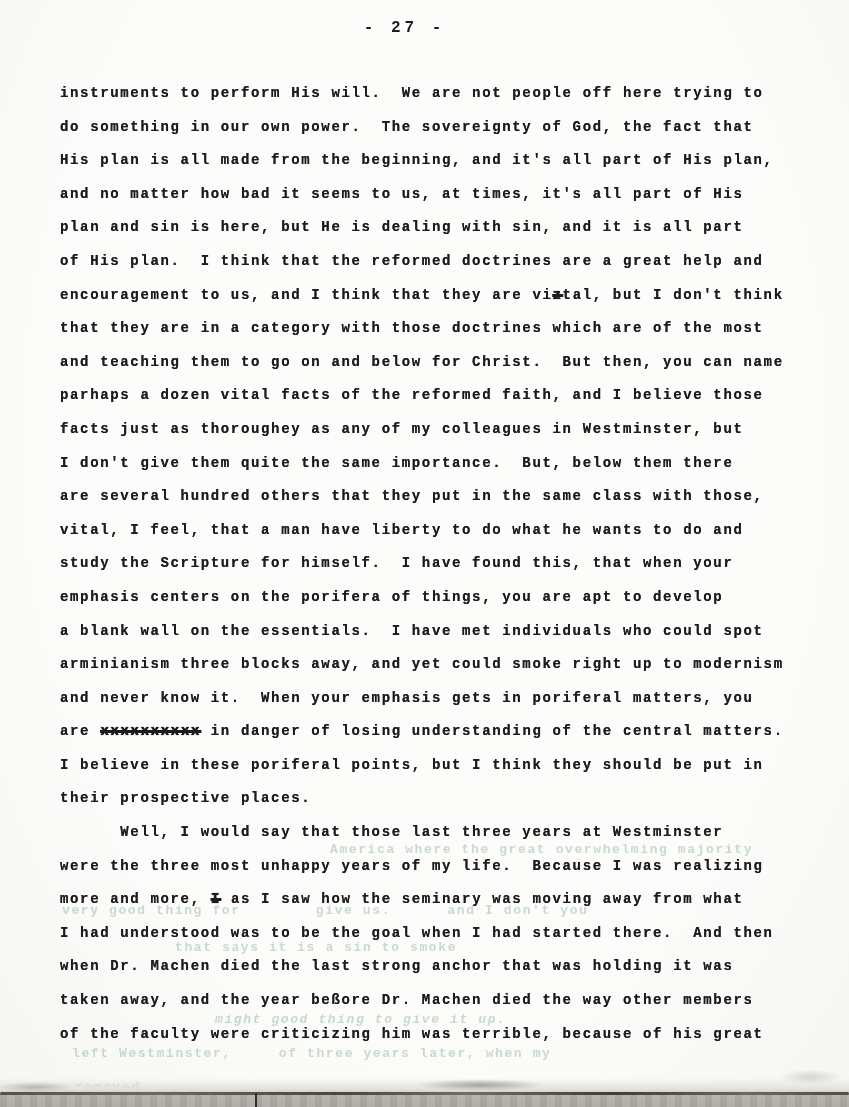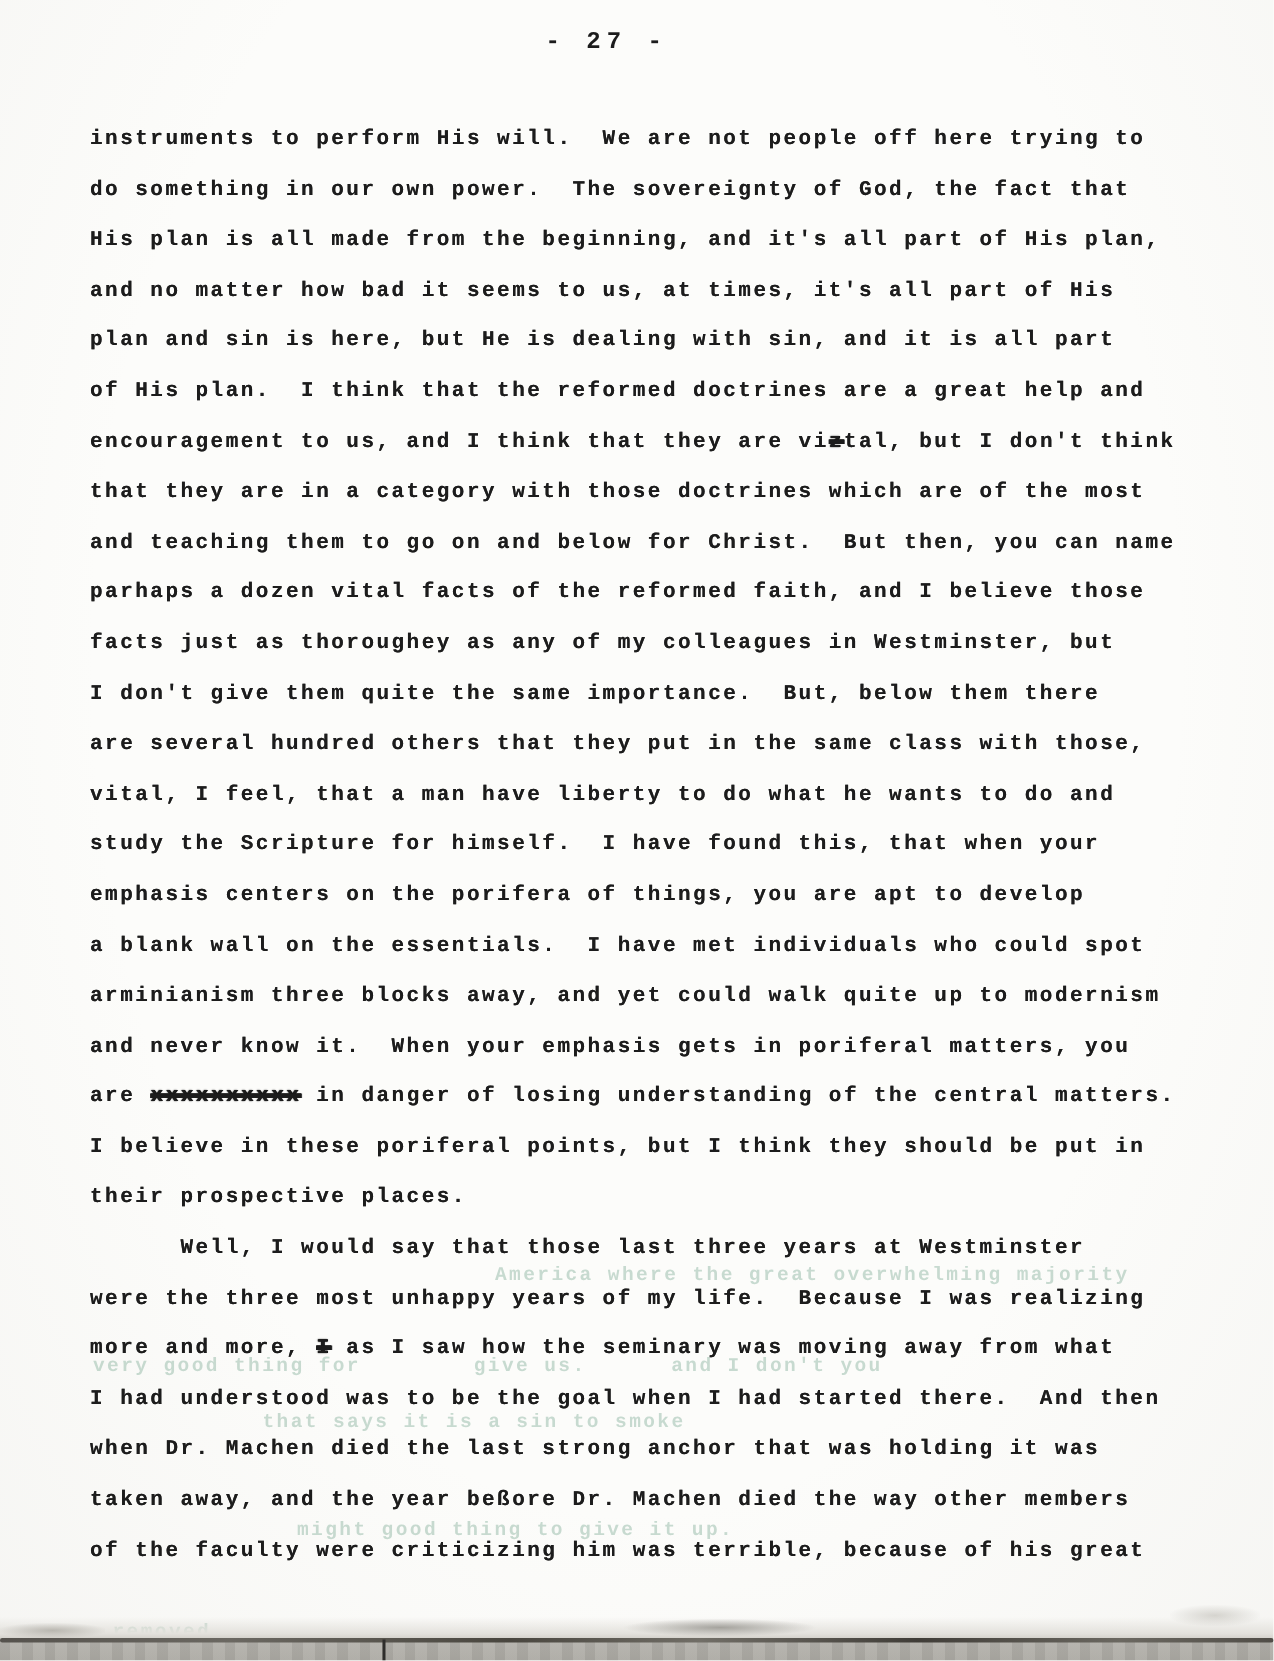--- a/index.html
+++ b/index.html
@@ -93,21 +93,22 @@
 <body>
 
 <div class="page">
 
   <div class="page-number">- 27 -</div>
 
   <div class="ghost-layer">
       <div class="ghost-line" style="left: 330px; top: 842px;">America where the great overwhelming majority</div>
       <div class="ghost-line" style="left: 62px; top: 903px;">very good thing for        give us.      and I don't you</div>
       <div class="ghost-line" style="left: 175px; top: 940px;">that says it is a sin to smoke</div>
-      <div class="ghost-line" style="left: 198px; top: 1012px;">might good thing to give it up.</div>
+      <div class="ghost-line" style="left: 215px; top: 1012px; font-style: italic;">might good thing to give it up.</div>
+      <div class="ghost-line" style="left: 72px; top: 1046px;">left Westminster,     of three years later, when my</div>
       <div class="ghost-line" style="left: 75px; top: 1080px;">removed</div>
     </div>
 
   <div class="text-lines">
       <div class="tline"><span>instruments to perform His will.  We are not people off here trying to</span></div>
       <div class="tline"><span>do something in our own power.  The sovereignty of God, the fact that</span></div>
       <div class="tline"><span>His plan is all made from the beginning, and it's all part of His plan,</span></div>
       <div class="tline"><span>and no matter how bad it seems to us, at times, it's all part of His</span></div>
       <div class="tline"><span>plan and sin is here, but He is dealing with sin, and it is all part</span></div>
       <div class="tline"><span>of His plan.  I think that the reformed doctrines are a great help and</span></div>
@@ -115,21 +116,21 @@
       <div class="tline"><span>that they are in a category with those doctrines which are of the most</span></div>
       <div class="tline"><span>and teaching them to go on and below for Christ.  But then, you can name</span></div>
       <div class="tline"><span>parhaps a dozen vital facts of the reformed faith, and I believe those</span></div>
       <div class="tline"><span>facts just as thoroughey as any of my colleagues in Westminster, but</span></div>
       <div class="tline"><span>I don't give them quite the same importance.  But, below them there</span></div>
       <div class="tline"><span>are several hundred others that they put in the same class with those,</span></div>
       <div class="tline"><span>vital, I feel, that a man have liberty to do what he wants to do and</span></div>
       <div class="tline"><span>study the Scripture for himself.  I have found this, that when your</span></div>
       <div class="tline"><span>emphasis centers on the porifera of things, you are apt to develop</span></div>
       <div class="tline"><span>a blank wall on the essentials.  I have met individuals who could spot</span></div>
-      <div class="tline"><span>arminianism three blocks away, and yet could walk quite up to modernism</span></div>
+      <div class="tline"><span>arminianism three blocks away, and yet could smoke right up to modernism</span></div>
       <div class="tline"><span>and never know it.  When your emphasis gets in poriferal matters, you</span></div>
       <div class="tline"><span>are </span><span class="strike">xxxxxxxxxx</span><span> in danger of losing understanding of the central matters.</span></div>
       <div class="tline"><span>I believe in these poriferal points, but I think they should be put in</span></div>
       <div class="tline"><span>their prospective places.</span></div>
       <div class="tline"><span>      Well, I would say that those last three years at Westminster</span></div>
       <div class="tline"><span>were the three most unhappy years of my life.  Because I was realizing</span></div>
       <div class="tline"><span>more and more, </span><span class="strike">I</span><span> as I saw how the seminary was moving away from what</span></div>
       <div class="tline"><span>I had understood was to be the goal when I had started there.  And then</span></div>
       <div class="tline"><span>when Dr. Machen died the last strong anchor that was holding it was</span></div>
       <div class="tline"><span>taken away, and the year beßore Dr. Machen died the way other members</span></div>

